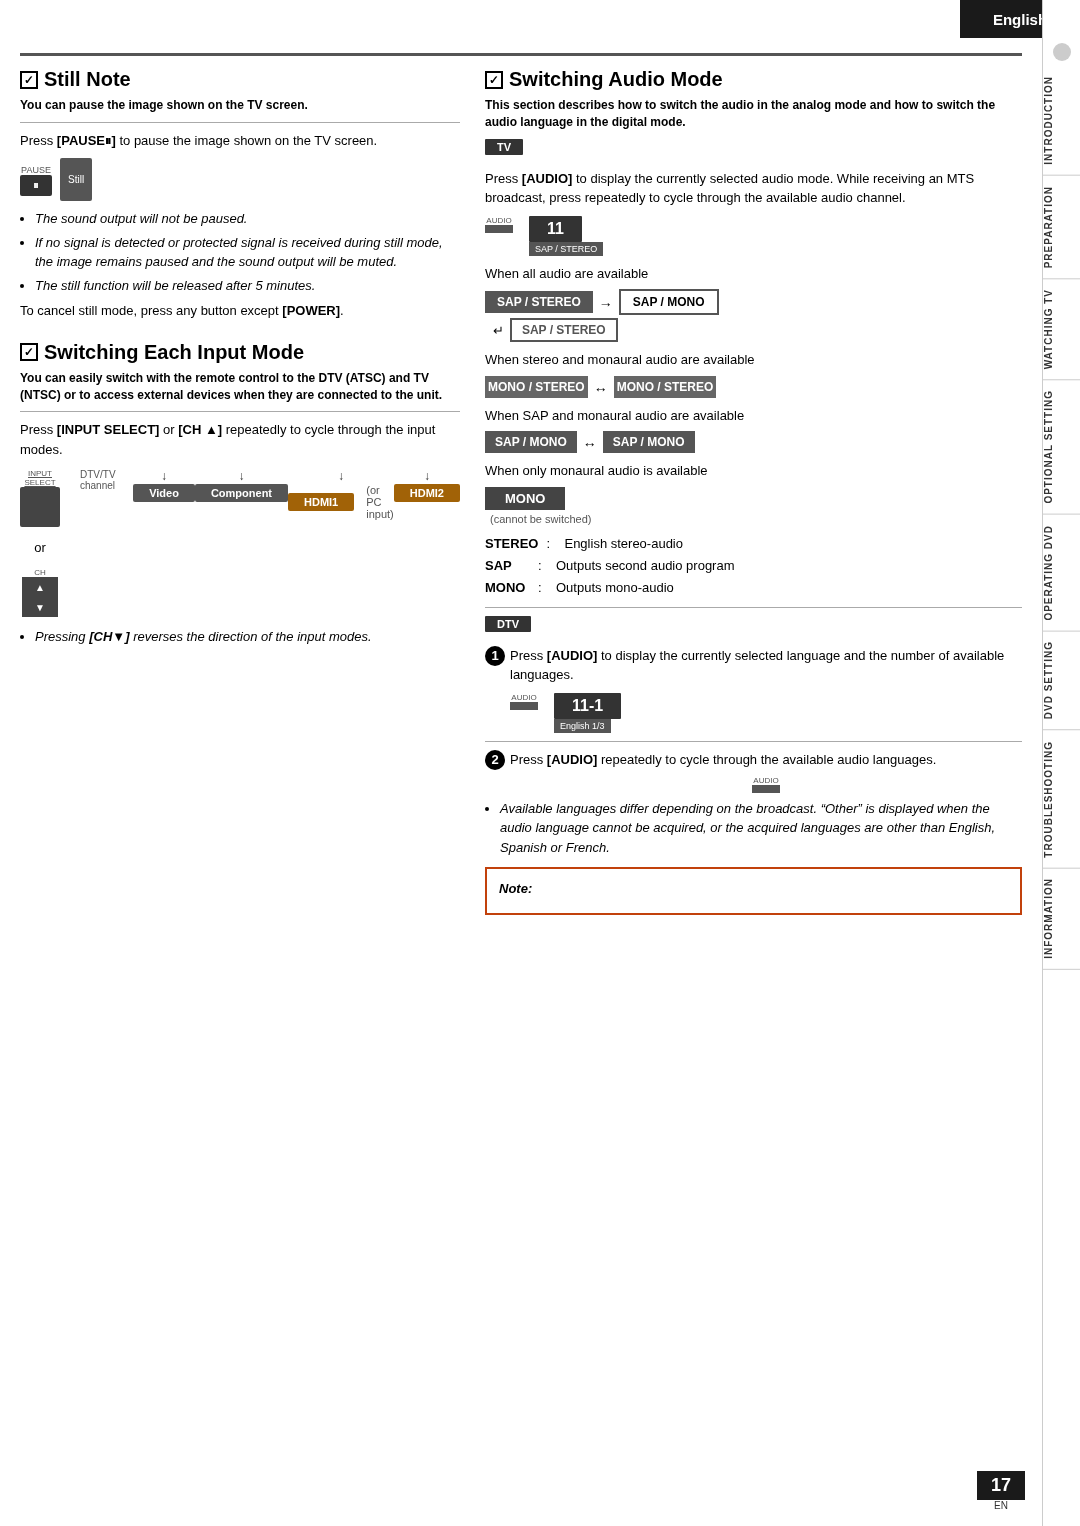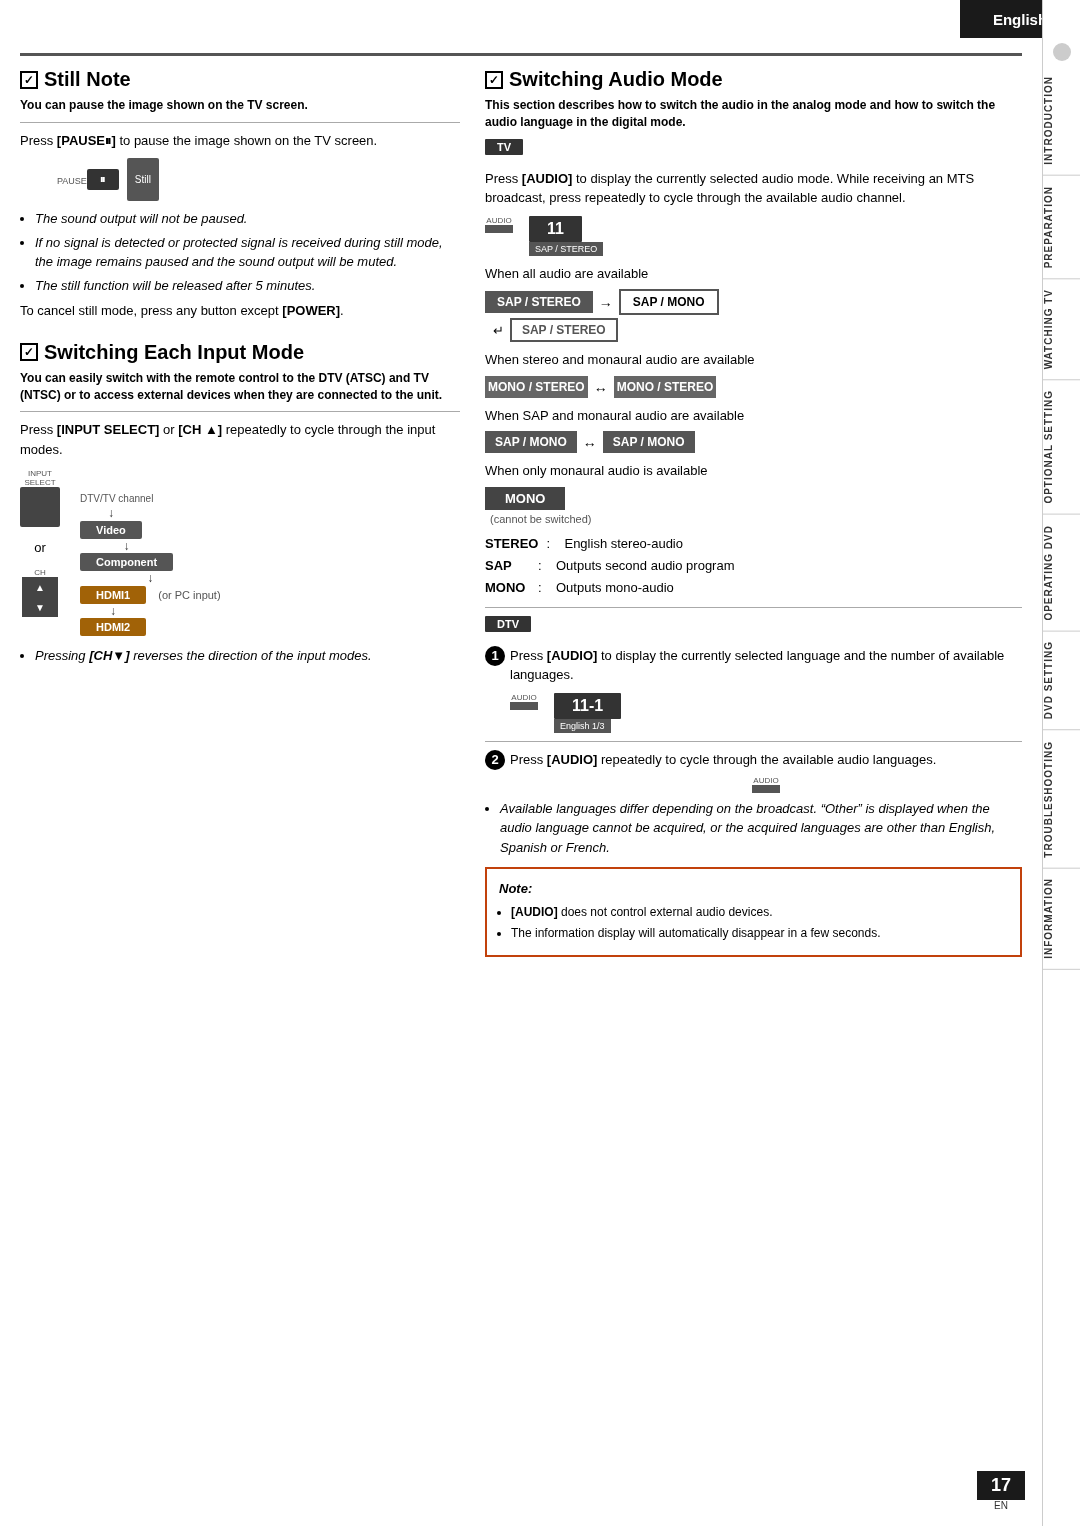--- a/index.html
+++ b/index.html
@@ -156,22 +156,21 @@
       border-radius: 2px;
     }
     .key-label {
       font-size: 9px;
       color: #555;
       text-align: center;
       margin-top: 2px;
     }
     .key-wrapper {
       display: flex;
-      align-items: center;
-      margin-left: 37px;
+      flex-direction: column;
     }
 
     .still-label {
       background: #555;
       color: #fff;
       padding: 16px 8px;
       font-size: 10px;
       border-radius: 2px;
     }
 
@@ -358,24 +357,22 @@
       align-items: center;
       justify-content: center;
       font-size: 10px;
     }
     .or-text {
       font-size: 13px;
       margin: 5px 0;
     }
     .flow-chart {
       display: flex;
-      flex-direction: column;
       align-items: flex-start;
       gap: 0;
-      margin-top: 24px;
     }
     .flow-item {
       display: flex;
       flex-direction: column;
       align-items: center;
     }
     .flow-box {
       background: #555;
       color: #fff;
       padding: 3px 16px;
@@ -560,21 +557,21 @@
         </div>
         <div class="section-subtitle">You can easily switch with the remote control to the DTV (ATSC) and TV (NTSC) or to access external devices when they are connected to the unit.</div>
         <div class="divider-line"></div>
         <div class="body-text">
           Press <span class="bold">[INPUT SELECT]</span> or <span class="bold">[CH ▲]</span> repeatedly to cycle through the input modes.
         </div>
 
         <div class="input-diagram">
           <div class="input-btn-col">
             <div style="display:flex;flex-direction:column;align-items:center;">
-              <div style="font-size:8px;color:#555;text-align:center;">INPUT<br>SELECT</div>
+              <div style="font-size:8px;color:#555;text-align:center;text-decoration:underline;">INPUT<br>SELECT</div>
               <div class="input-btn"></div>
             </div>
             <div class="or-text">or</div>
             <div class="ch-btn-group">
               <div style="font-size:8px;color:#555;">CH</div>
               <div class="ch-top">▲</div>
               <div class="ch-bottom">▼</div>
             </div>
           </div>
           <div class="flow-chart">
@@ -728,26 +725,20 @@
             <div class="audio-button"></div>
           </div>
         </div>
 
         <ul class="bullet-list">
           <li>Available languages differ depending on the broadcast. “Other” is displayed when the audio language cannot be acquired, or the acquired languages are other than English, Spanish or French.</li>
         </ul>
 
         <div class="note-box">
           <div class="note-title">Note:</div>
-          <ul class="note-list">
-            <li>
-              <span class="bold">[AUDIO]</span> does not control external audio devices.
-            </li>
-            <li>The information display will automatically disappear in a few seconds.</li>
-          </ul>
         </div>
 
       </div>
 
     </div>
 
   </div>
 
 </div>
 

